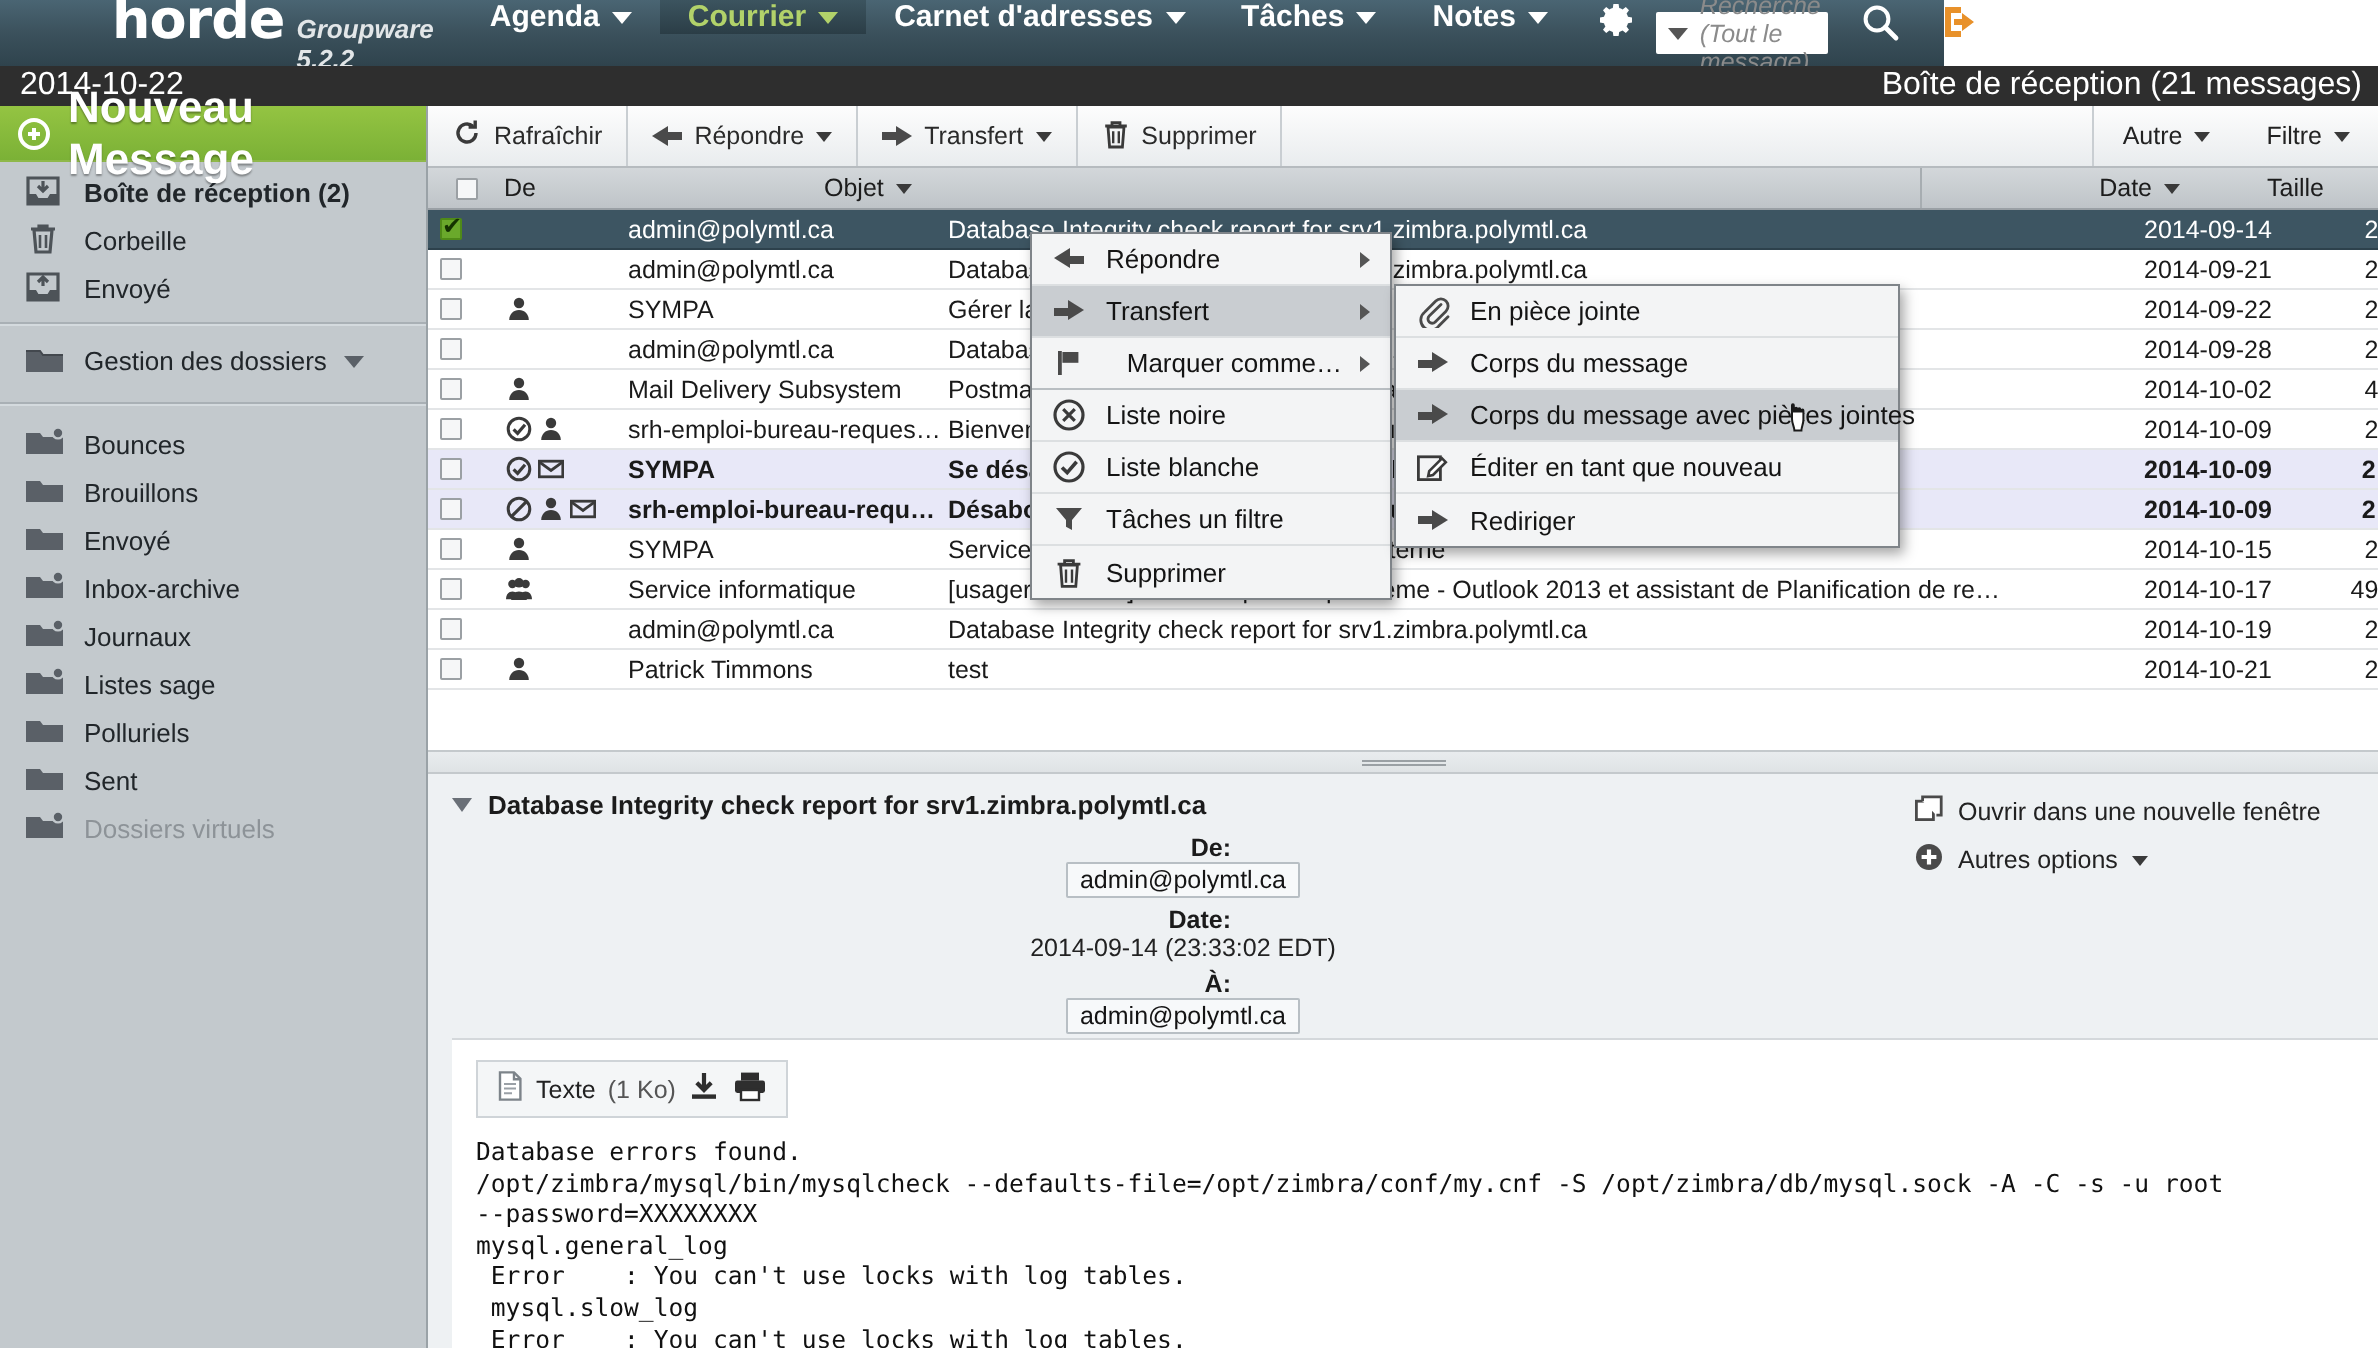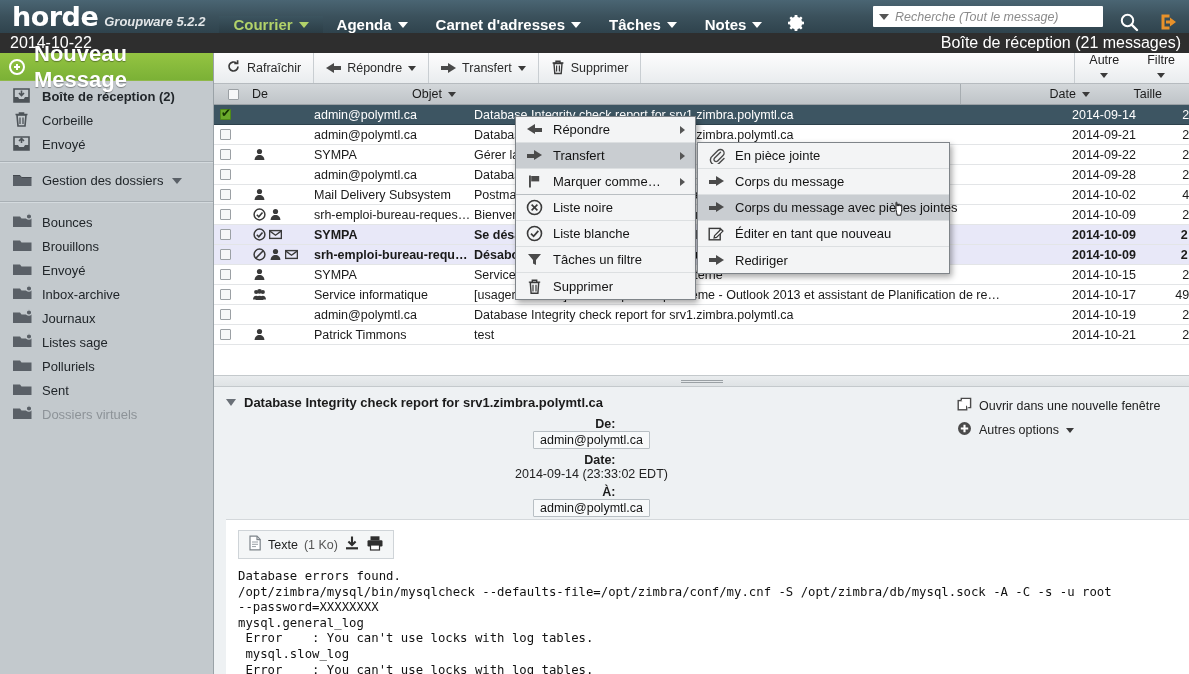--- a/index.html
+++ b/index.html
@@ -8,23 +8,23 @@
     font-family: "Liberation Sans", sans-serif;
     font-size: 13px;
     background: #ffffff;
     overflow: hidden;
     color: #222;
   }
   #app { position: relative; width: 1189px; height: 674px; overflow: hidden; }
 
   
   .topbar {
-    position: absolute; left: 0; top: 0; width: 1189px; height: 33px;
+    position: absolute; left: 0; top: 0; width: 972px; height: 33px;
     background: linear-gradient(to bottom, #4a6573 0%, #3b515c 50%, #2f434d 100%);
-    display: flex; align-items: flex-end;
+    display: flex; align-items: flex-start; padding-left: 44px;
   }
   .logo-wrap {
     display: flex; align-items: baseline; padding: 0 14px 0 12px;
     color: #fff; align-self: center;
   }
   .logo-horde {
     font-size: 27px; font-weight: bold; letter-spacing: -0.5px;
     font-family: "DejaVu Sans", sans-serif; line-height: 1;
   }
   .logo-sub {
@@ -111,21 +111,21 @@
     border-bottom: 1px solid #b6bbbf; display: flex; align-items: stretch;
   }
   .tb-btn {
     display: flex; align-items: center; gap: 6px; padding: 0 12px;
     border-right: 1px solid #c9ced2; font-size: 12.5px; color: #2a2a2a;
     cursor: pointer; white-space: nowrap; justify-content: flex-end;
   }
   .tb-spacer { flex: 1; border-right: 1px solid #c9ced2; }
   .tb-right {
     display: flex; align-items: center; gap: 6px; padding: 0 14px;
-    font-size: 12.5px; cursor: pointer; flex-direction: column;
+    font-size: 12.5px; cursor: pointer;
   }
   .cdn-sm {
     width: 0; height: 0; border-left: 4px solid transparent;
     border-right: 4px solid transparent; border-top: 5px solid #3a3a3a;
     display: inline-block;
   }
 
   
   .listhdr {
     height: 21px; background: linear-gradient(to bottom,#d3d7da 0%, #bfc4c8 100%);
@@ -219,21 +219,21 @@
     border-bottom: 1px solid #dcdfe1; position: relative;
   }
   .ctx-item:last-child { border-bottom: none; }
   .ctx-item.hl { background: #c9cdd1; }
   .ctx-ico { width: 20px; display: flex; justify-content: center; align-items: center; flex: none; }
   .ctx-label { flex: 1; white-space: nowrap; }
   .ctx-arrow {
     width: 0; height: 0; border-top: 4px solid transparent;
     border-bottom: 4px solid transparent; border-left: 5px solid #555; flex: none;
   }
-  .ctx-sep-strong { border-bottom: 1px solid #b9bec2; }
+  .ctx-sep-strong { border-bottom: 1px solid #b9bec2; text-align: right; }
 
   #menu-main { left: 515px; top: 116px; width: 181px; }
   #menu-sub  { left: 697px; top: 142px; width: 253px; }
 
   .cursor-ptr { position: absolute; left: 893px; top: 197px; z-index: 99; }
 
   
   .arrow-left, .arrow-right {
     display: inline-block; width: 15px; height: 11px; position: relative;
   }
@@ -258,26 +258,26 @@
 <body>
 
 <div id="app">
 
   <div class="topbar">
     <div class="logo-wrap">
       <span class="logo-horde">horde</span>
       <span class="logo-sub">Groupware 5.2.2</span>
     </div>
 
+    <div class="nav-item">
+      <span>Agenda</span>
+      <span class="caret-dn"></span>
+    </div>
     <div class="nav-item active">
       <span>Courrier</span>
-      <span class="caret-dn"></span>
-    </div>
-    <div class="nav-item">
-      <span>Agenda</span>
       <span class="caret-dn"></span>
     </div>
     <div class="nav-item">
       <span>Carnet d'adresses</span>
       <span class="caret-dn"></span>
     </div>
     <div class="nav-item">
       <span>Tâches</span>
       <span class="caret-dn"></span>
     </div>

